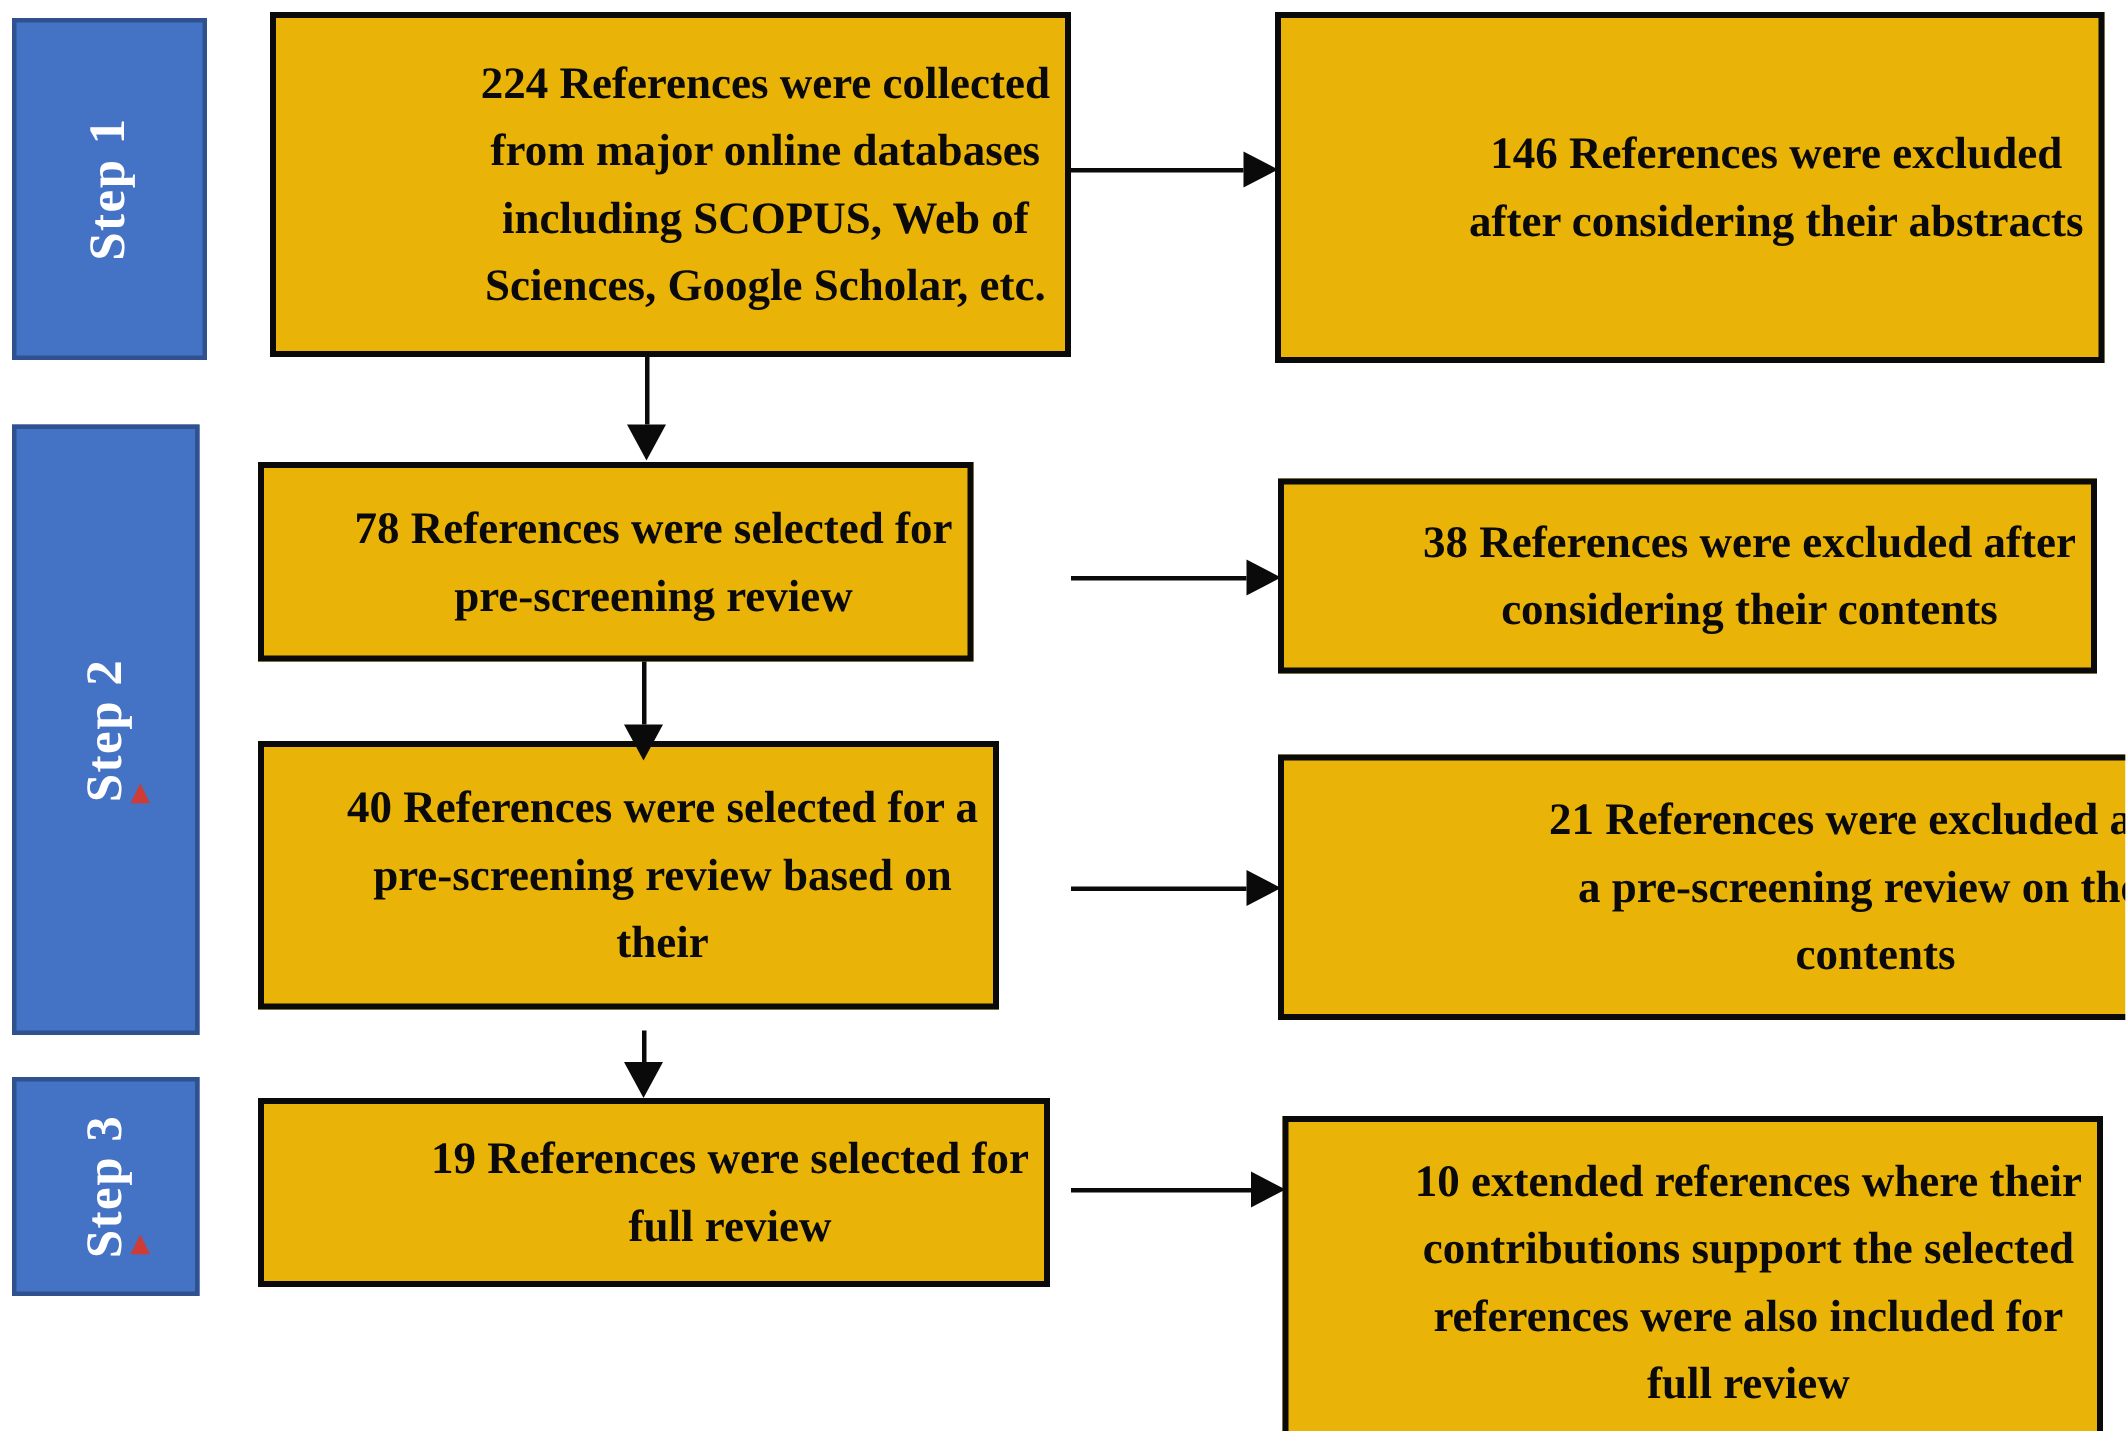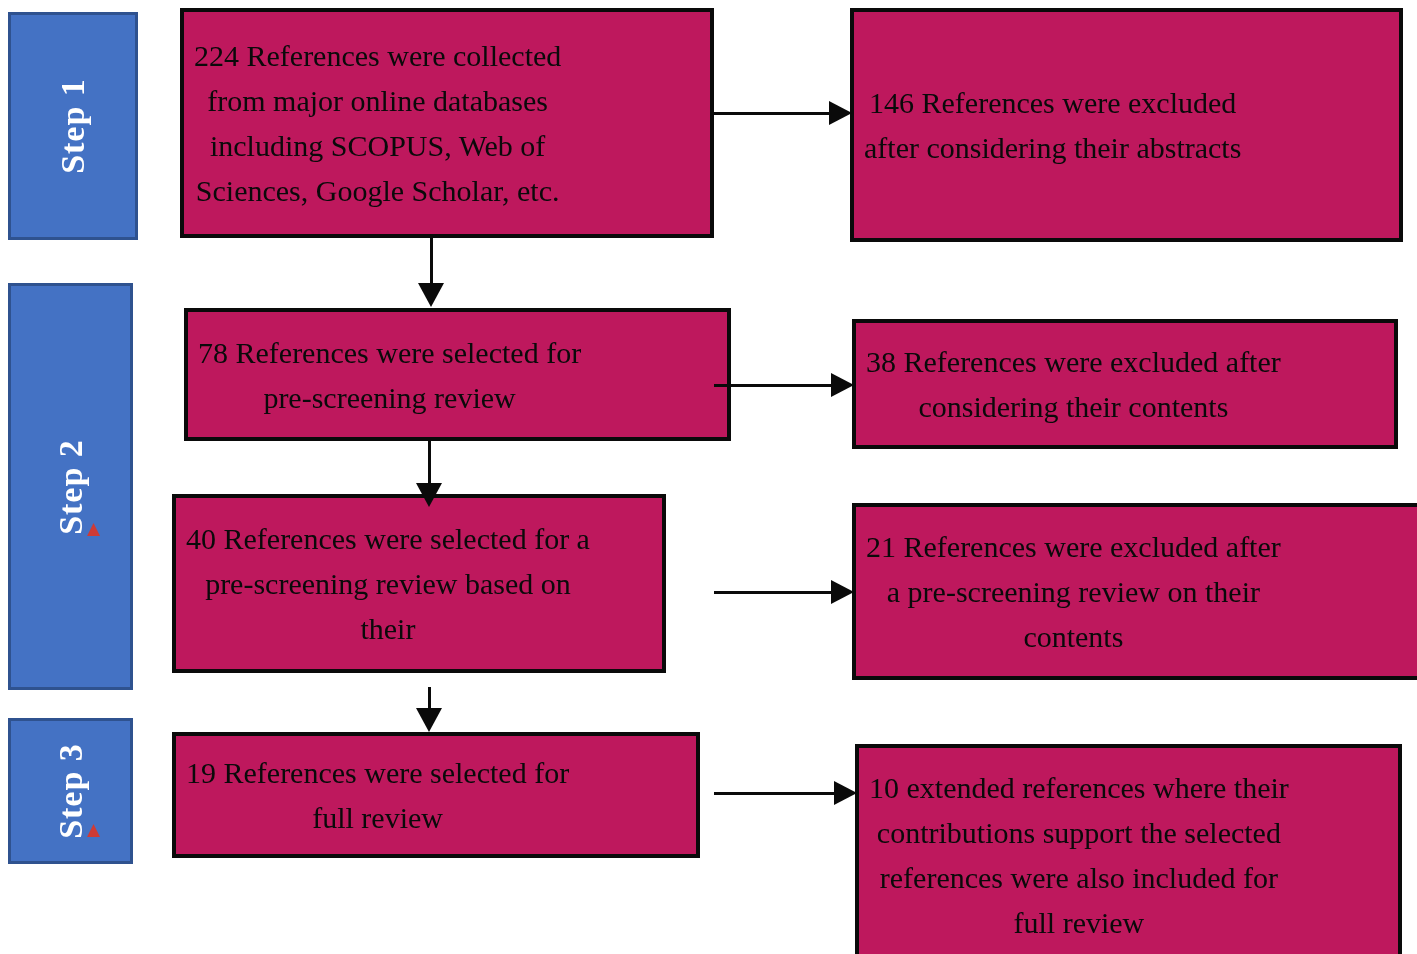--- a/index.html
+++ b/index.html
@@ -32,26 +32,27 @@
     position:absolute;
     color:#cf3b35;
     font-size:17px;
     line-height:1;
     font-family:"DejaVu Sans",sans-serif;
   }
 
   
   .flow-box {
     position:absolute;
-    background:#be185d;
+    background:#eab308;
     border:4px solid #0a0a0a;
     box-sizing:border-box;
-    display:flex; align-items:center; justify-content:flex-start;
+    display:flex; align-items:center; justify-content:flex-end;
     text-align:center;
     padding:4px 10px;
+    font-weight:bold;
   }
   .flow-text {
     font-size:30px;
     line-height:1.5;
     white-space:pre-line;
   }
 
   
   .harrow {
     position:absolute;
@@ -95,21 +96,21 @@
     <span class="marker" style="left:76px; top:100px;">▲</span>
   </div>
 
   <div class="flow-box" style="left:180px; top:8px; width:534px; height:230px;">
     <span class="flow-text">224 References were collected
 from major online databases
 including SCOPUS, Web of
 Sciences, Google Scholar, etc.</span>
   </div>
 
-  <div class="flow-box" style="left:184px; top:308px; width:547px; height:133px;">
+  <div class="flow-box" style="left:172px; top:308px; width:477px; height:133px;">
     <span class="flow-text">78 References were selected for
 pre-screening review</span>
   </div>
 
   <div class="flow-box" style="left:172px; top:494px; width:494px; height:179px;">
     <span class="flow-text">40 References were selected for a
 pre-screening review based on
 their</span>
   </div>
 

